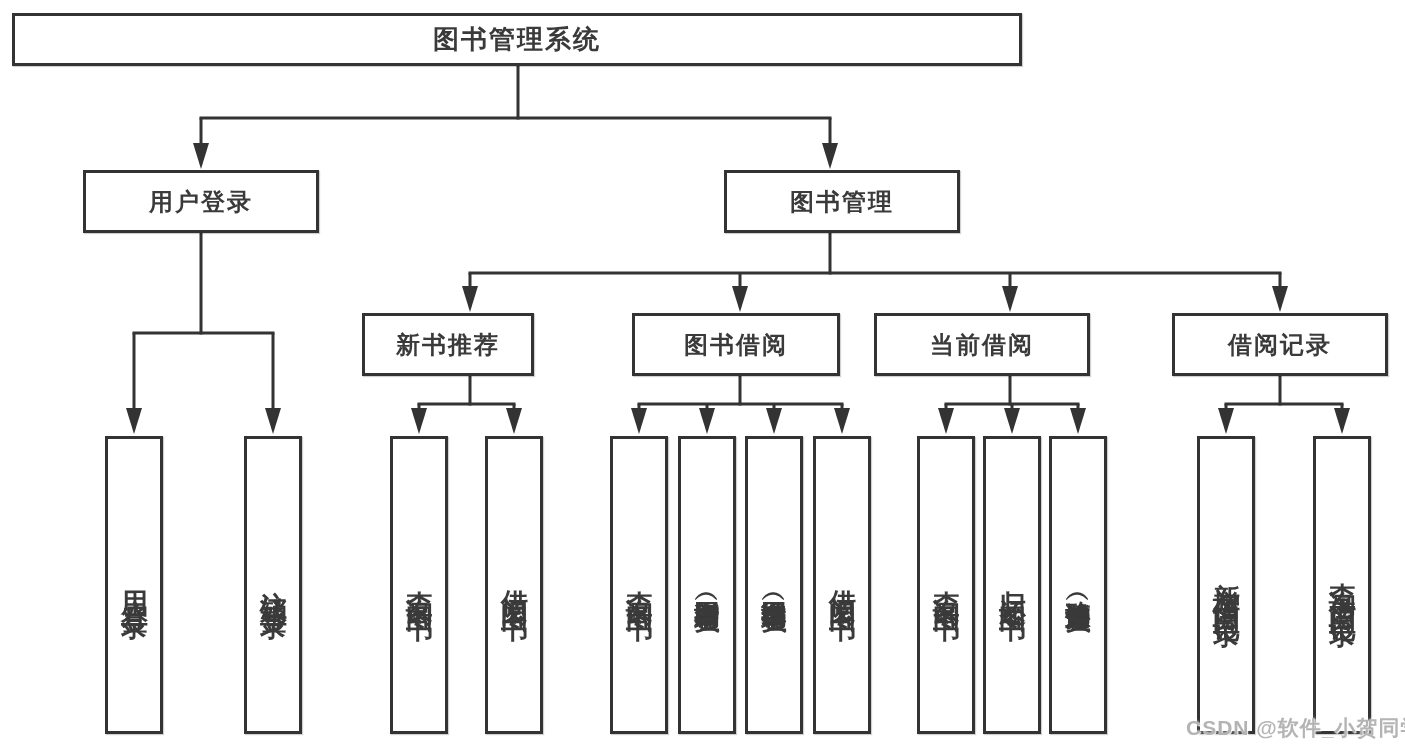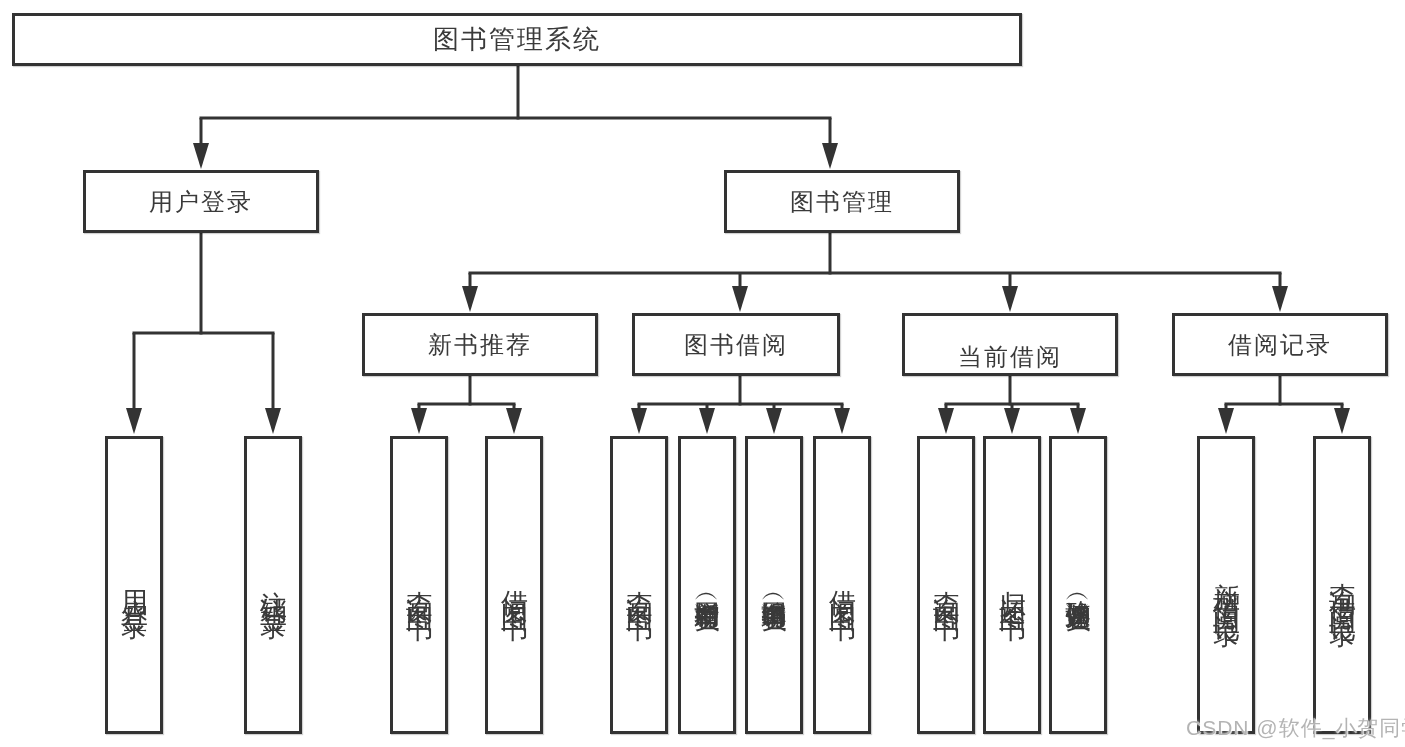--- a/index.html
+++ b/index.html
@@ -3,21 +3,21 @@
 <meta charset="utf-8">
 <style>
   html, body { margin: 0; padding: 0; }
   body {
     width: 1405px; height: 747px;
     background: #ffffff;
     font-family: "Liberation Sans", sans-serif;
     position: relative;
     overflow: hidden;
   }
-  #stage { position: absolute; inset: 0; }
+  #stage { position: absolute; inset: 0; font-weight: bold; }
   svg.connectors { position: absolute; left: 0; top: 0; z-index: 1; }
   svg.connectors line { stroke: #333333; stroke-width: 3; }
   svg.connectors polygon { fill: #333333; stroke: none; }
 
   .node {
     position: absolute;
     box-sizing: border-box;
     background: #ffffff;
     border: 3px solid #333333;
     color: #3a3a3a;
@@ -137,27 +137,27 @@
     <span>图书管理系统</span>
   </div>
 
   <div class="node hnode" style="left:83px; top:170px; width:236px; height:63px;">
     <span>用户登录</span>
   </div>
   <div class="node hnode" style="left:712px; top:170px; width:236px; height:63px;margin-left:12px;">
     <span>图书管理</span>
   </div>
 
-  <div class="node hnode" style="left:362px; top:313px; width:236px; height:63px;">
+  <div class="node hnode" style="left:362px; top:313px; width:172px; height:63px;">
     <span>新书推荐</span>
   </div>
   <div class="node hnode" style="left:632px; top:313px; width:208px; height:63px;">
     <span>图书借阅</span>
   </div>
-  <div class="node hnode" style="left:902px; top:313px; width:216px; height:63px;align-items:flex-end;">
+  <div class="node hnode" style="left:874px; top:313px; width:216px; height:63px;">
     <span>当前借阅</span>
   </div>
   <div class="node hnode" style="left:1172px; top:313px; width:216px; height:63px;">
     <span>借阅记录</span>
   </div>
 
   <div class="node vnode" style="left:105px;">
     <span class="vtext">用户登录</span>
   </div>
   <div class="node vnode" style="left:244px;">

